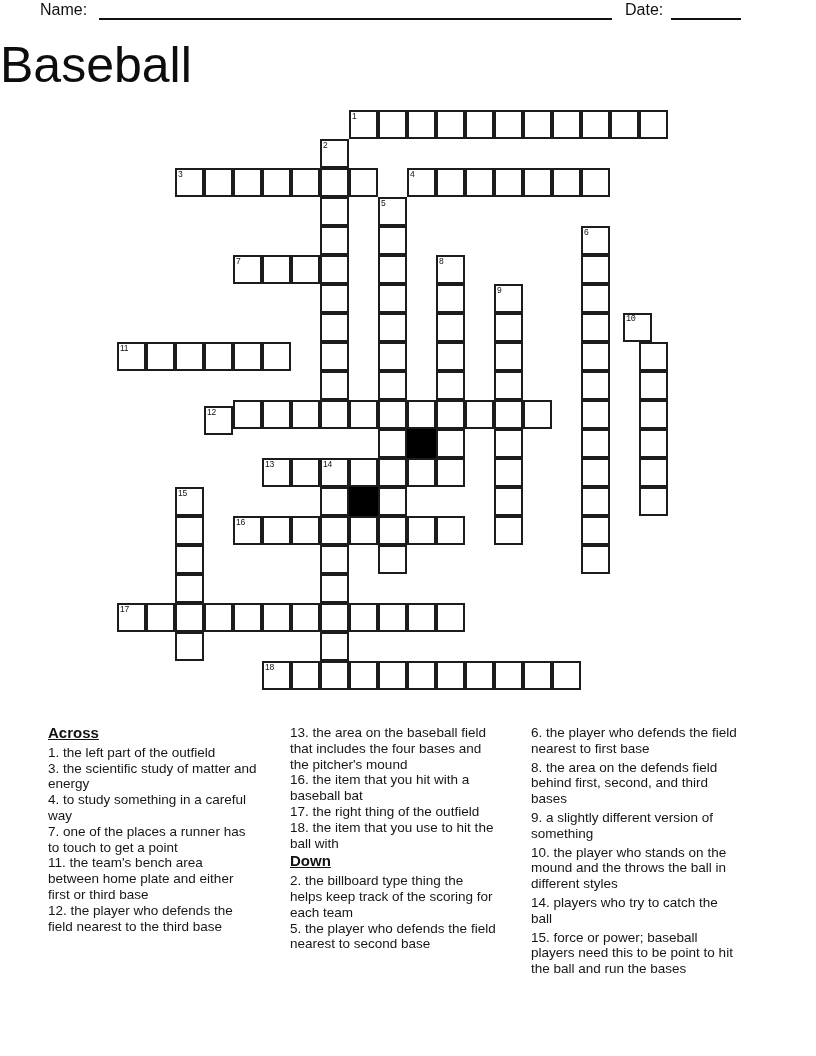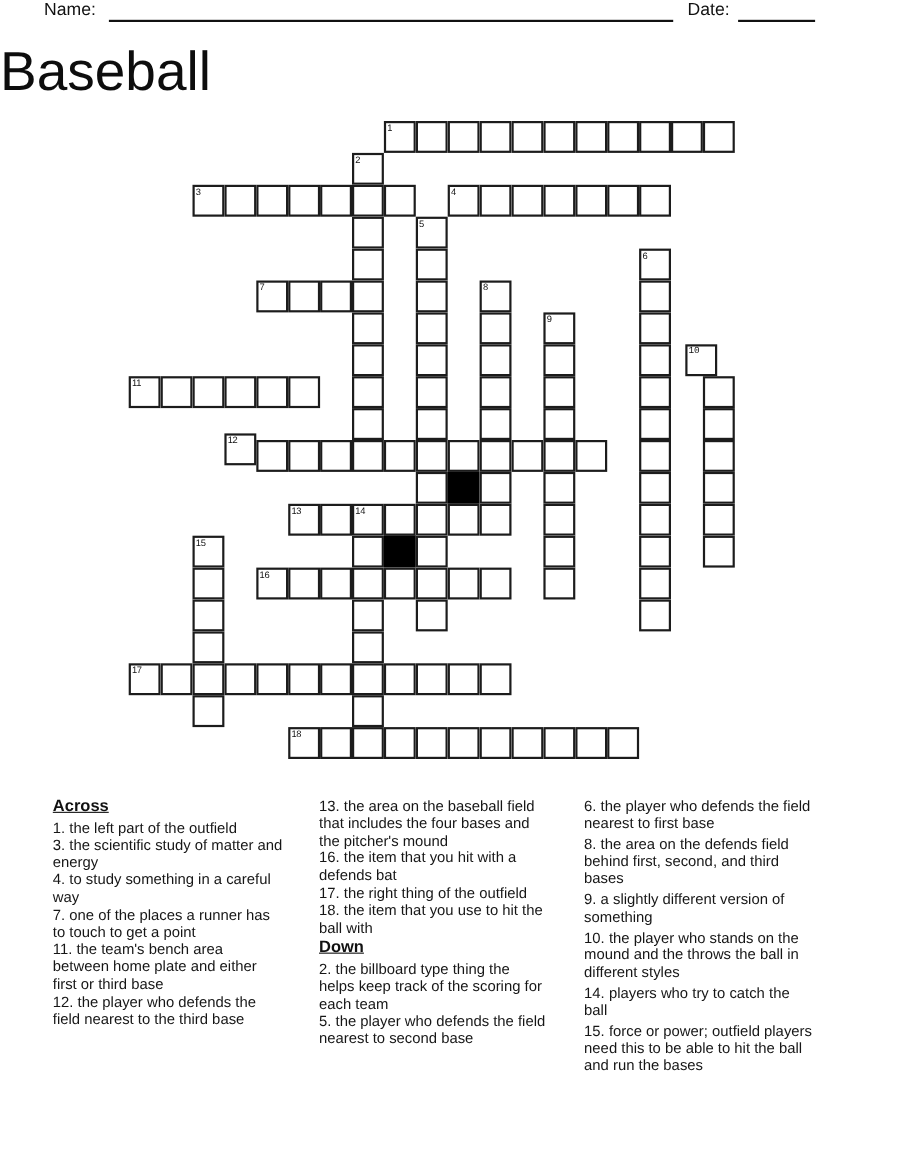--- a/index.html
+++ b/index.html
@@ -140,21 +140,21 @@
     <div class="cell" style="left: 319px; top: 232px;"></div>
     <div class="cell" style="left: 377px; top: 232px;"></div>
     <div class="cell" style="left: 464px; top: 232px;"></div>
     <div class="cell" style="left: 522px; top: 232px;"></div>
     <div class="cell" style="left: 203px; top: 261px;"></div>
     <div class="cell" style="left: 261px; top: 261px;"></div>
     <div class="cell" style="left: 319px; top: 261px;"></div>
     <div class="cell" style="left: 377px; top: 261px;"></div>
     <div class="cell" style="left: 464px; top: 261px;"></div>
     <div class="cell" style="left: 522px; top: 261px;"></div>
-    <div class="cell" style="left: 87px; top: 284px;">
+    <div class="cell" style="left: 87px; top: 296px;">
       <span class="cnum">12</span>
     </div>
     <div class="cell" style="left: 116px; top: 290px;"></div>
     <div class="cell" style="left: 145px; top: 290px;"></div>
     <div class="cell" style="left: 174px; top: 290px;"></div>
     <div class="cell" style="left: 203px; top: 290px;"></div>
     <div class="cell" style="left: 232px; top: 290px;"></div>
     <div class="cell" style="left: 261px; top: 290px;"></div>
     <div class="cell" style="left: 290px; top: 290px;"></div>
     <div class="cell" style="left: 319px; top: 290px;"></div>
@@ -250,33 +250,33 @@
         <div class="clue"><span class="n">3.</span><span> the scientific study of matter and energy</span></div>
         <div class="clue"><span class="n">4.</span><span> to study something in a careful way</span></div>
         <div class="clue"><span class="n">7.</span><span> one of the places a runner has to touch to get a point</span></div>
         <div class="clue"><span class="n">11.</span><span> the team's bench area between home plate and either first or third base</span></div>
         <div class="clue"><span class="n">12.</span><span> the player who defends the field nearest to the third base</span></div>
       </div>
     </div>
     <div class="col col-1">
       <div class="section">
         <div class="clue"><span class="n">13.</span><span> the area on the baseball field that includes the four bases and the pitcher's mound</span></div>
-        <div class="clue"><span class="n">16.</span><span> the item that you hit with a defends bat</span></div>
+        <div class="clue"><span class="n">16.</span><span> the item that you hit with a baseball bat</span></div>
         <div class="clue"><span class="n">17.</span><span> the right thing of the outfield</span></div>
         <div class="clue"><span class="n">18.</span><span> the item that you use to hit the ball with</span></div>
       </div>
       <div class="section">
         <div class="clue-header">Down</div>
         <div class="clue"><span class="n">2.</span><span> the billboard type thing the helps keep track of the scoring for each team</span></div>
         <div class="clue"><span class="n">5.</span><span> the player who defends the field nearest to second base</span></div>
       </div>
     </div>
     <div class="col col-2">
       <div class="section">
         <div class="clue"><span class="n">6.</span><span> the player who defends the field nearest to first base</span></div>
         <div class="clue"><span class="n">8.</span><span> the area on the defends field behind first, second, and third bases</span></div>
         <div class="clue"><span class="n">9.</span><span> a slightly different version of something</span></div>
         <div class="clue"><span class="n">10.</span><span> the player who stands on the mound and the throws the ball in different styles</span></div>
         <div class="clue"><span class="n">14.</span><span> players who try to catch the ball</span></div>
-        <div class="clue"><span class="n">15.</span><span> force or power; outfield players need this to be able to hit the ball and run the bases</span></div>
+        <div class="clue"><span class="n">15.</span><span> force or power; baseball players need this to be point to hit the ball and run the bases</span></div>
       </div>
     </div>
   </div>
 
 </body></html>

